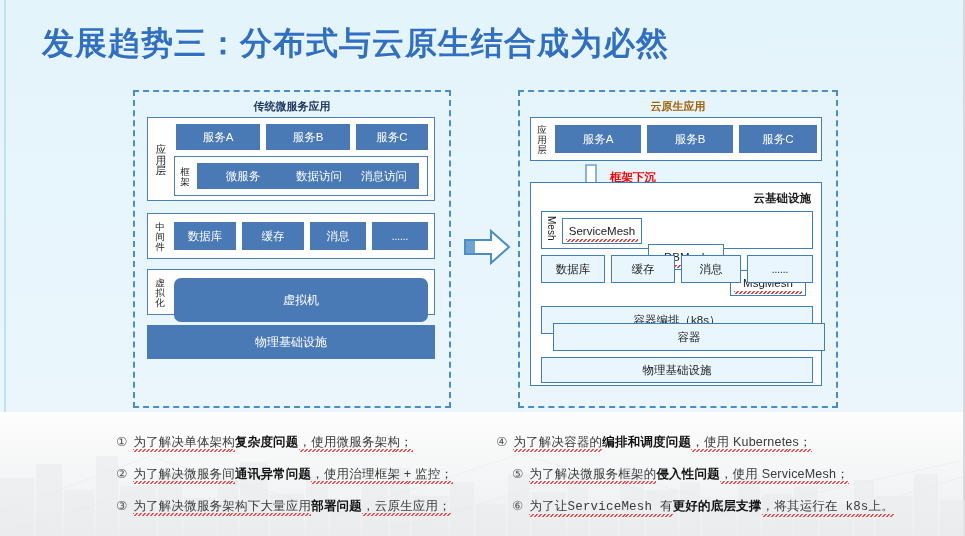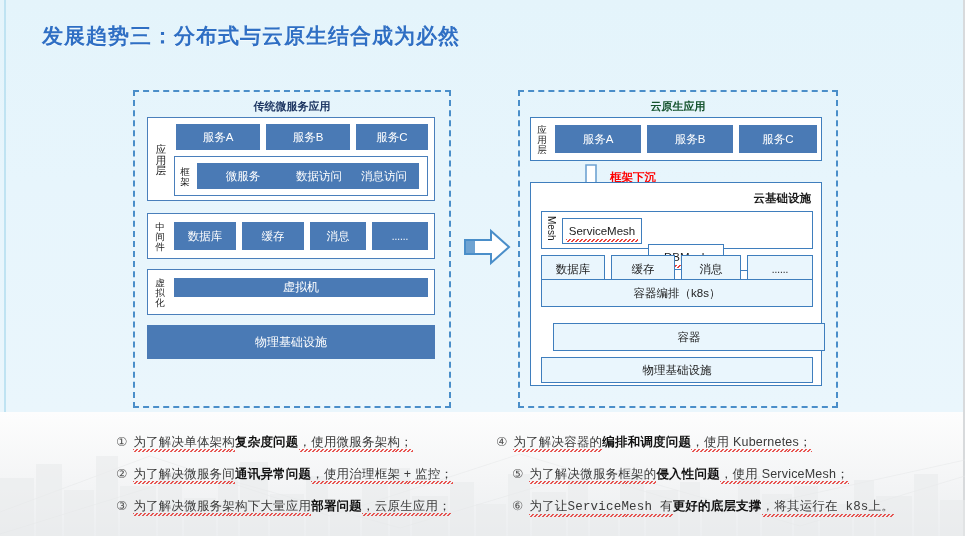--- a/index.html
+++ b/index.html
@@ -19,34 +19,34 @@
     background:linear-gradient(180deg,#fdfdfd 0%,#f4f5f6 55%,#eceef0 100%);
   }
   
   .city{position:absolute;left:0;bottom:0;width:965px;height:120px;opacity:.55;}
   .edge-left{position:absolute;left:4px;top:0;width:2px;height:412px;background:#bfe3f2;}
   .edge-right{position:absolute;right:0px;top:0;width:2px;height:536px;background:#d8dadc;}
 
   
   .title{
     position:absolute;left:42px;top:22px;
-    font-size:21px;font-weight:bold;color:#2f6fc4;letter-spacing:1px;
+    font-size:32px;font-weight:bold;color:#2f6fc4;letter-spacing:1px;
     text-shadow:0 1px 0 rgba(255,255,255,.6);
     white-space:nowrap;
   }
 
   
   .panel{position:absolute;border:2px dashed #4a8ec9;background:transparent;}
   .panel-left{left:133px;top:90px;width:314px;height:314px;}
   .panel-right{left:518px;top:90px;width:316px;height:314px;}
   .panel-title{
     position:absolute;left:0;right:0;top:7px;text-align:center;
     font-size:11px;font-weight:bold;color:#1f3864;
   }
-  .panel-title.cyan{color:#14532d;}
+  .panel-title.cyan{color:#a16207;}
 
   
   .group{position:absolute;border:1.4px solid #4a7fbb;background:#ffffff;box-sizing:border-box;}
   .group.lite{background:#f2faff;border-color:#3f7ebd;}
 
   
   .vlabel{
     position:absolute;display:flex;flex-direction:column;align-items:center;justify-content:center;
     font-size:10.5px;color:#1b1b1b;line-height:1.02;font-weight:500;
   }
@@ -194,21 +194,21 @@
       <div class="tile" style="left:162px;top:8px;width:56px;height:28px;">消息</div>
       <div class="tile" style="left:224px;top:8px;width:56px;height:28px;font-size:10px;">......</div>
     </div>
 
     <div class="group" style="left:12px;top:177px;width:288px;height:46px;">
       <div class="vlabel" style="left:4px;top:4px;width:16px;height:38px;font-size:9.5px;">
         <span>虚</span>
         <span>拟</span>
         <span>化</span>
       </div>
-      <div class="tile big" style="left:26px;top:8px;width:254px;height:19px;">虚拟机</div>
+      <div class="tile big" style="left:26px;top:8px;width:254px;height:44px;border-radius:7px;">虚拟机</div>
     </div>
 
     <div class="tile big" style="left:12px;top:233px;width:288px;height:34px;">物理基础设施</div>
   </div>
 
   <svg style="position:absolute;left:463px;top:228px;" width="48" height="38" viewBox="0 0 48 38">
     <polygon points="2,12 28,12 28,3 46,19 28,35 28,26 2,26" fill="#ffffff" stroke="#4a8ec9" stroke-width="2"></polygon>
     <rect x="3" y="13" width="9" height="12" fill="#6fa3d2"></rect>
   </svg>
 
@@ -239,21 +239,21 @@
         <div class="otile white squig" style="left:20px;top:6px;width:80px;height:26px;">ServiceMesh</div>
         <div class="otile white squig" style="left:106px;top:6px;width:76px;height:26px;">DBMesh</div>
         <div class="otile white squig" style="left:188px;top:6px;width:76px;height:26px;">MsgMesh</div>
       </div>
 
       <div class="otile" style="left:10px;top:72px;width:64px;height:28px;">数据库</div>
       <div class="otile" style="left:80px;top:72px;width:64px;height:28px;">缓存</div>
       <div class="otile" style="left:150px;top:72px;width:60px;height:28px;">消息</div>
       <div class="otile" style="left:216px;top:72px;width:66px;height:28px;font-size:10px;">......</div>
 
-      <div class="otile" style="left:10px;top:96px;width:272px;height:28px;">容器编排（k8s）</div>
+      <div class="otile" style="left:10px;top:123px;width:272px;height:28px;">容器编排（k8s）</div>
 
       <div class="otile" style="left:10px;top:140px;width:272px;height:28px;margin-left:12px;">容器</div>
 
       <div class="otile" style="left:10px;top:174px;width:272px;height:26px;">物理基础设施</div>
     </div>
   </div>
 
   <div class="notes">
 
     <div class="note" style="left:116px;top:10px;">

